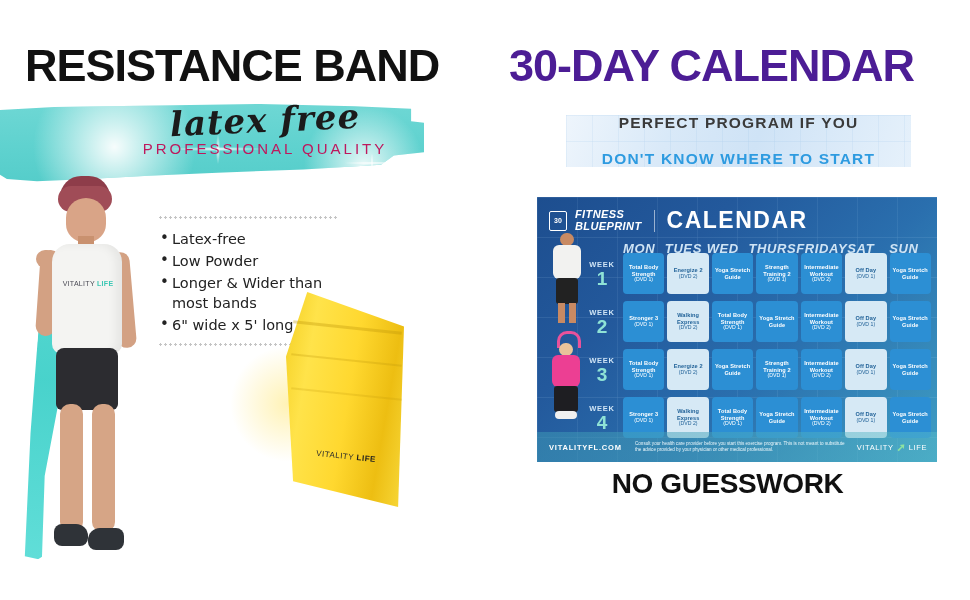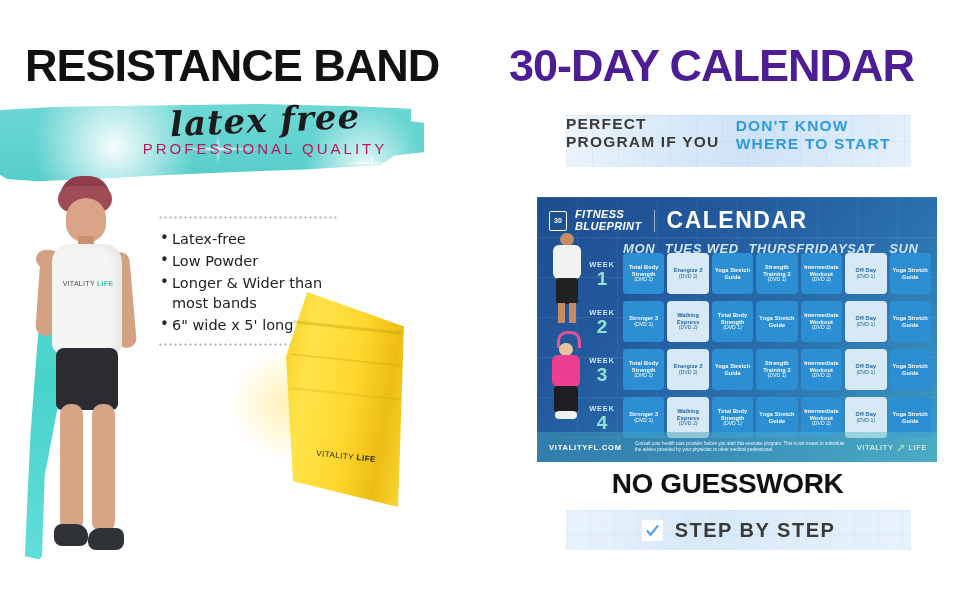--- a/index.html
+++ b/index.html
@@ -102,21 +102,21 @@
 
   
   .right-panel{position:absolute;left:485px;top:0;width:485px;height:600px;overflow:hidden;}
   .headline-r{
     position:absolute;top:40px;left:24px;width:450px;
     font-size:45px;font-weight:bold;letter-spacing:-1px;color:#4c1d95;white-space:nowrap;
   }
   .blue-banner{
     position:absolute;left:81px;top:115px;width:345px;height:52px;
     background:linear-gradient(110deg,#eef5fc 0%,#d9e9f8 30%,#cfe3f6 55%,#e6f1fb 100%);
-    display:flex;flex-direction:row;justify-content:center;
+    display:flex;flex-direction:column;align-items:center;justify-content:center;
     overflow:hidden;
     gap:16px;
   }
   .bb-grid{position:absolute;inset:0;opacity:.35;
     background-image:
       linear-gradient(rgba(120,175,225,.35) 1px, rgba(0,0,0,0) 1px),
       linear-gradient(90deg, rgba(120,175,225,.3) 1px, rgba(0,0,0,0) 1px);
     background-size:26px 26px;}
   .bb-l1{position:relative;font-size:15.5px;font-weight:bold;letter-spacing:1.2px;color:#3a3a3a;}
   .bb-l2{position:relative;font-size:15.5px;font-weight:bold;letter-spacing:1.2px;color:#2e9be0;margin-top:2px;}
@@ -520,23 +520,14 @@
         <div class="foot-logo">
           <span class="fv">VITALITY</span>
           <span class="fmark">➚</span>
           <span class="fl">LIFE</span>
         </div>
       </div>
     </div>
 
     <div class="noguess">NO GUESSWORK</div>
 
-    <div class="step-banner">
-      <div class="sb-grid"></div>
-      <div class="chk">
-        <svg viewBox="0 0 24 24" fill="none" stroke="#3aa0e6" stroke-width="3.2" stroke-linecap="round" stroke-linejoin="round">
-          <polyline points="4,13 9,19 20,5"></polyline>
-        </svg>
-      </div>
-      <div class="sb-txt">STEP BY STEP</div>
-    </div>
   </div>
 </div>
 
 </body></html>

